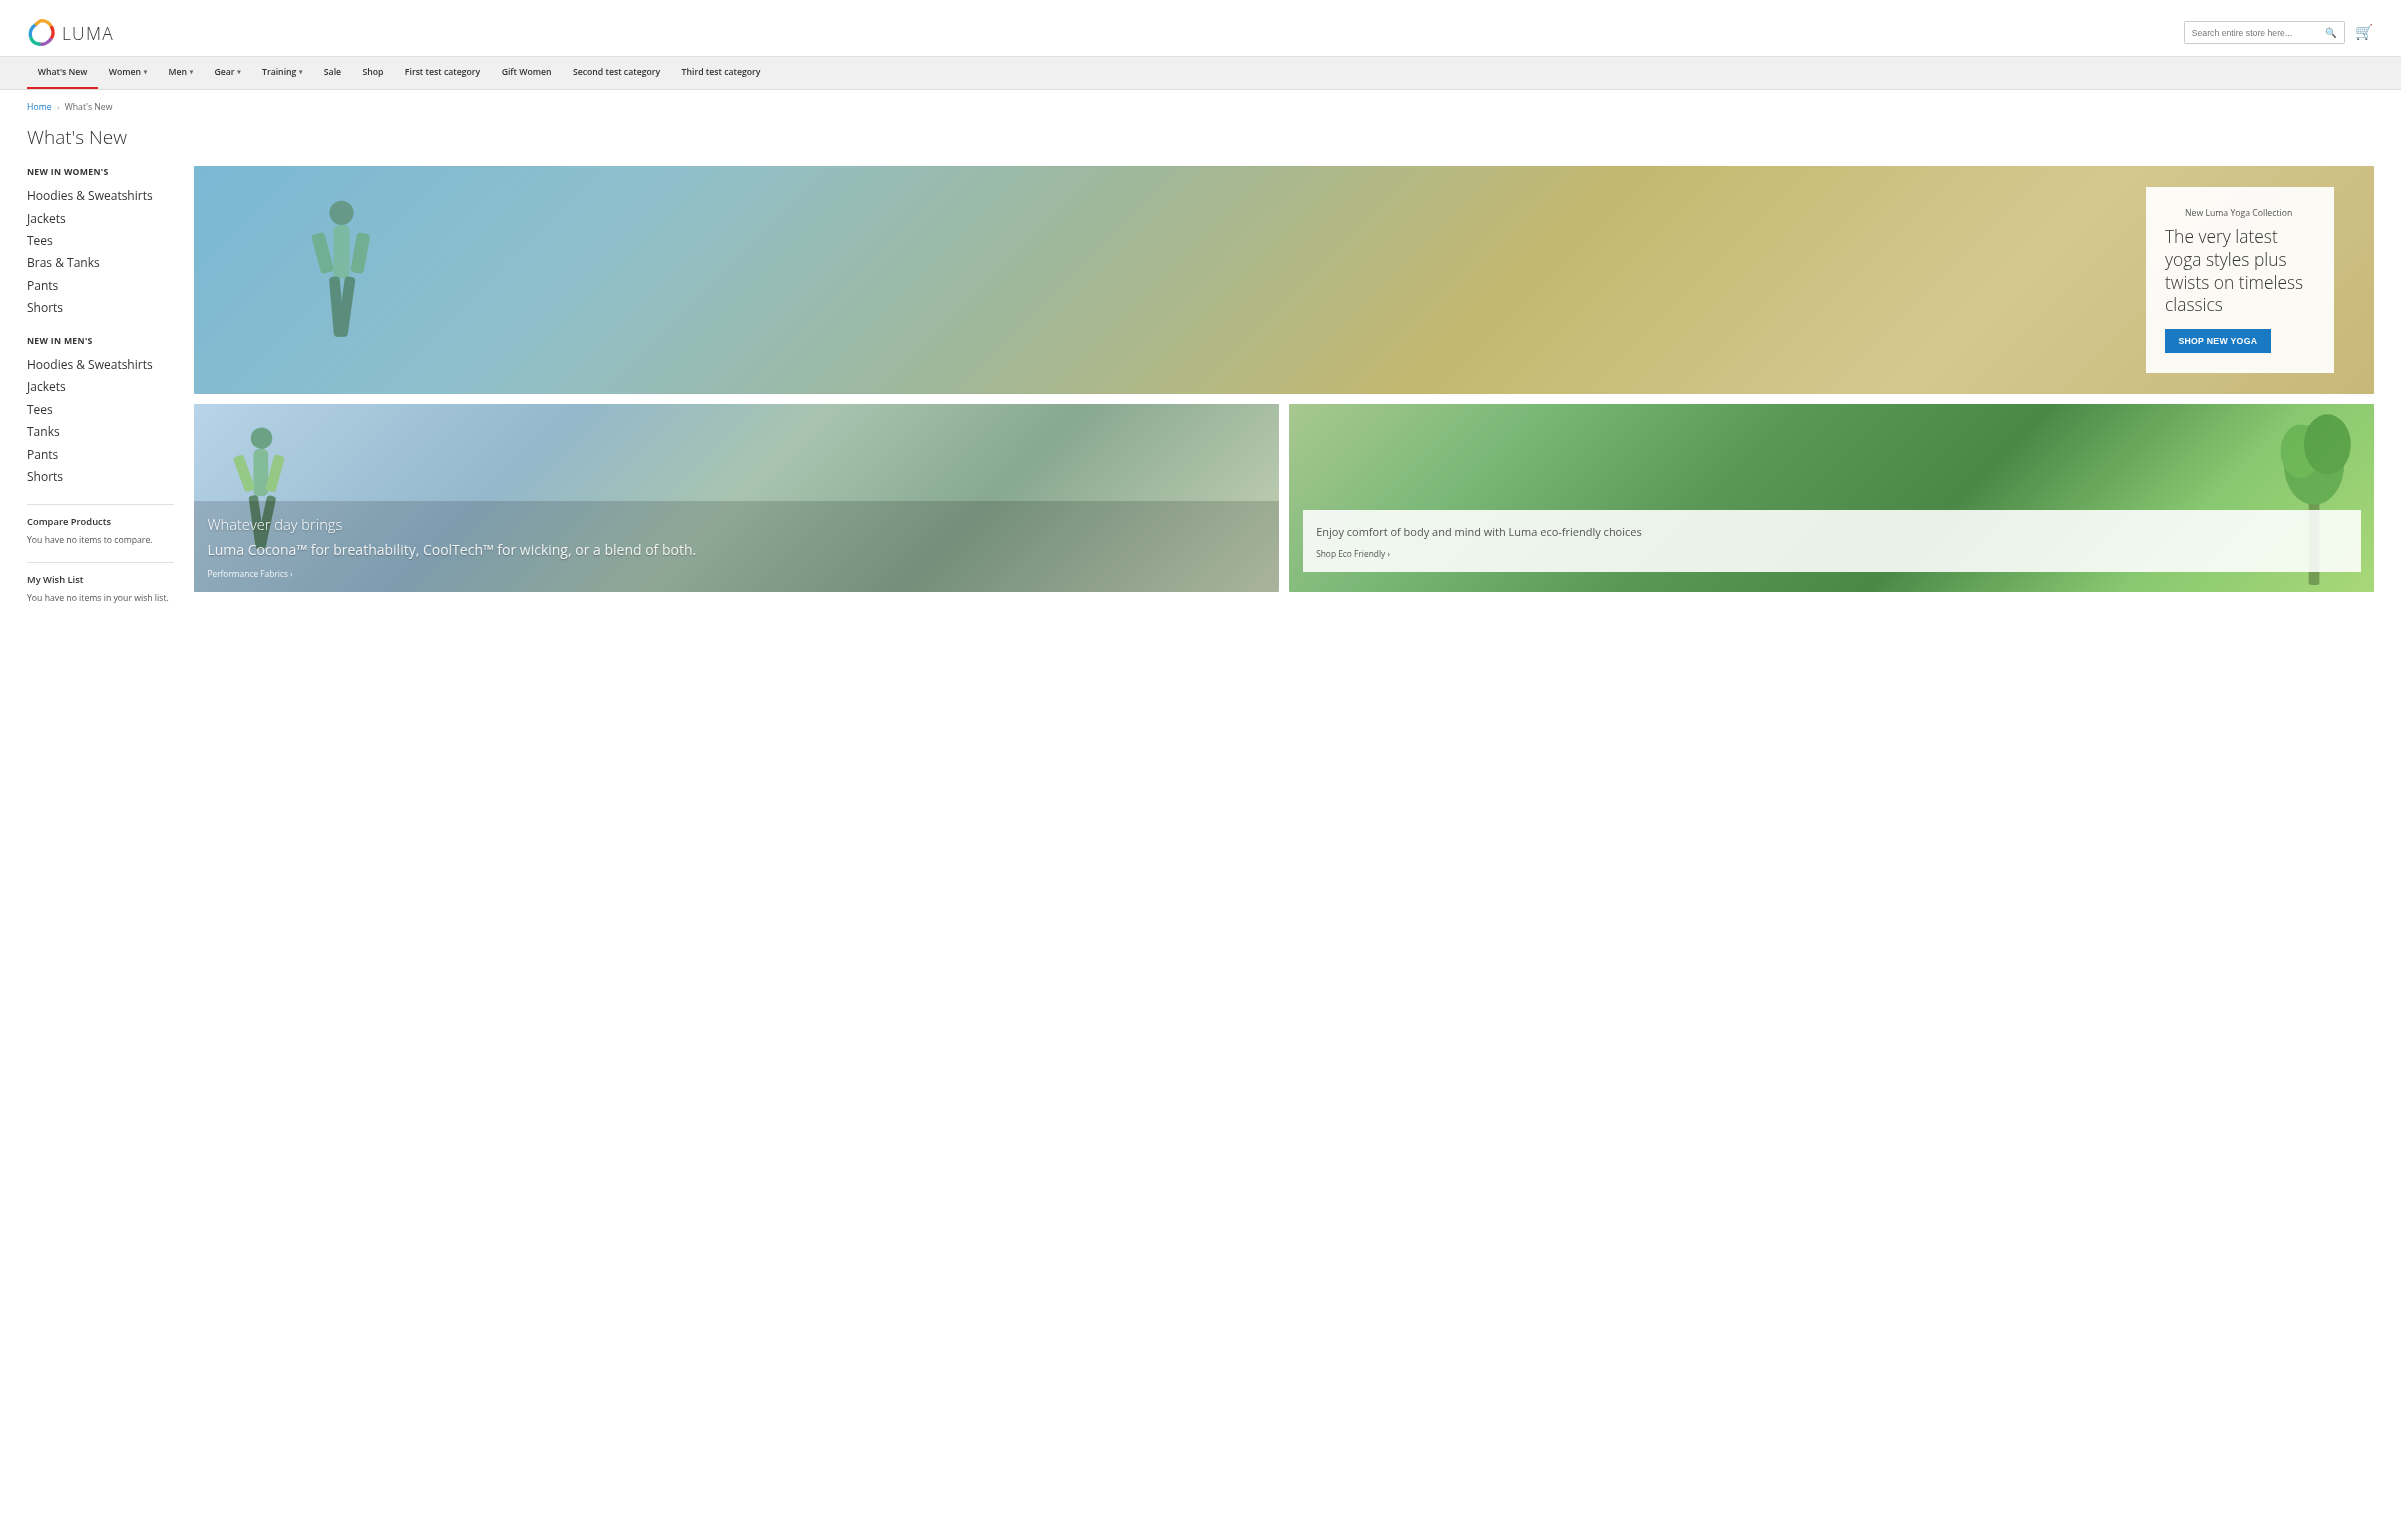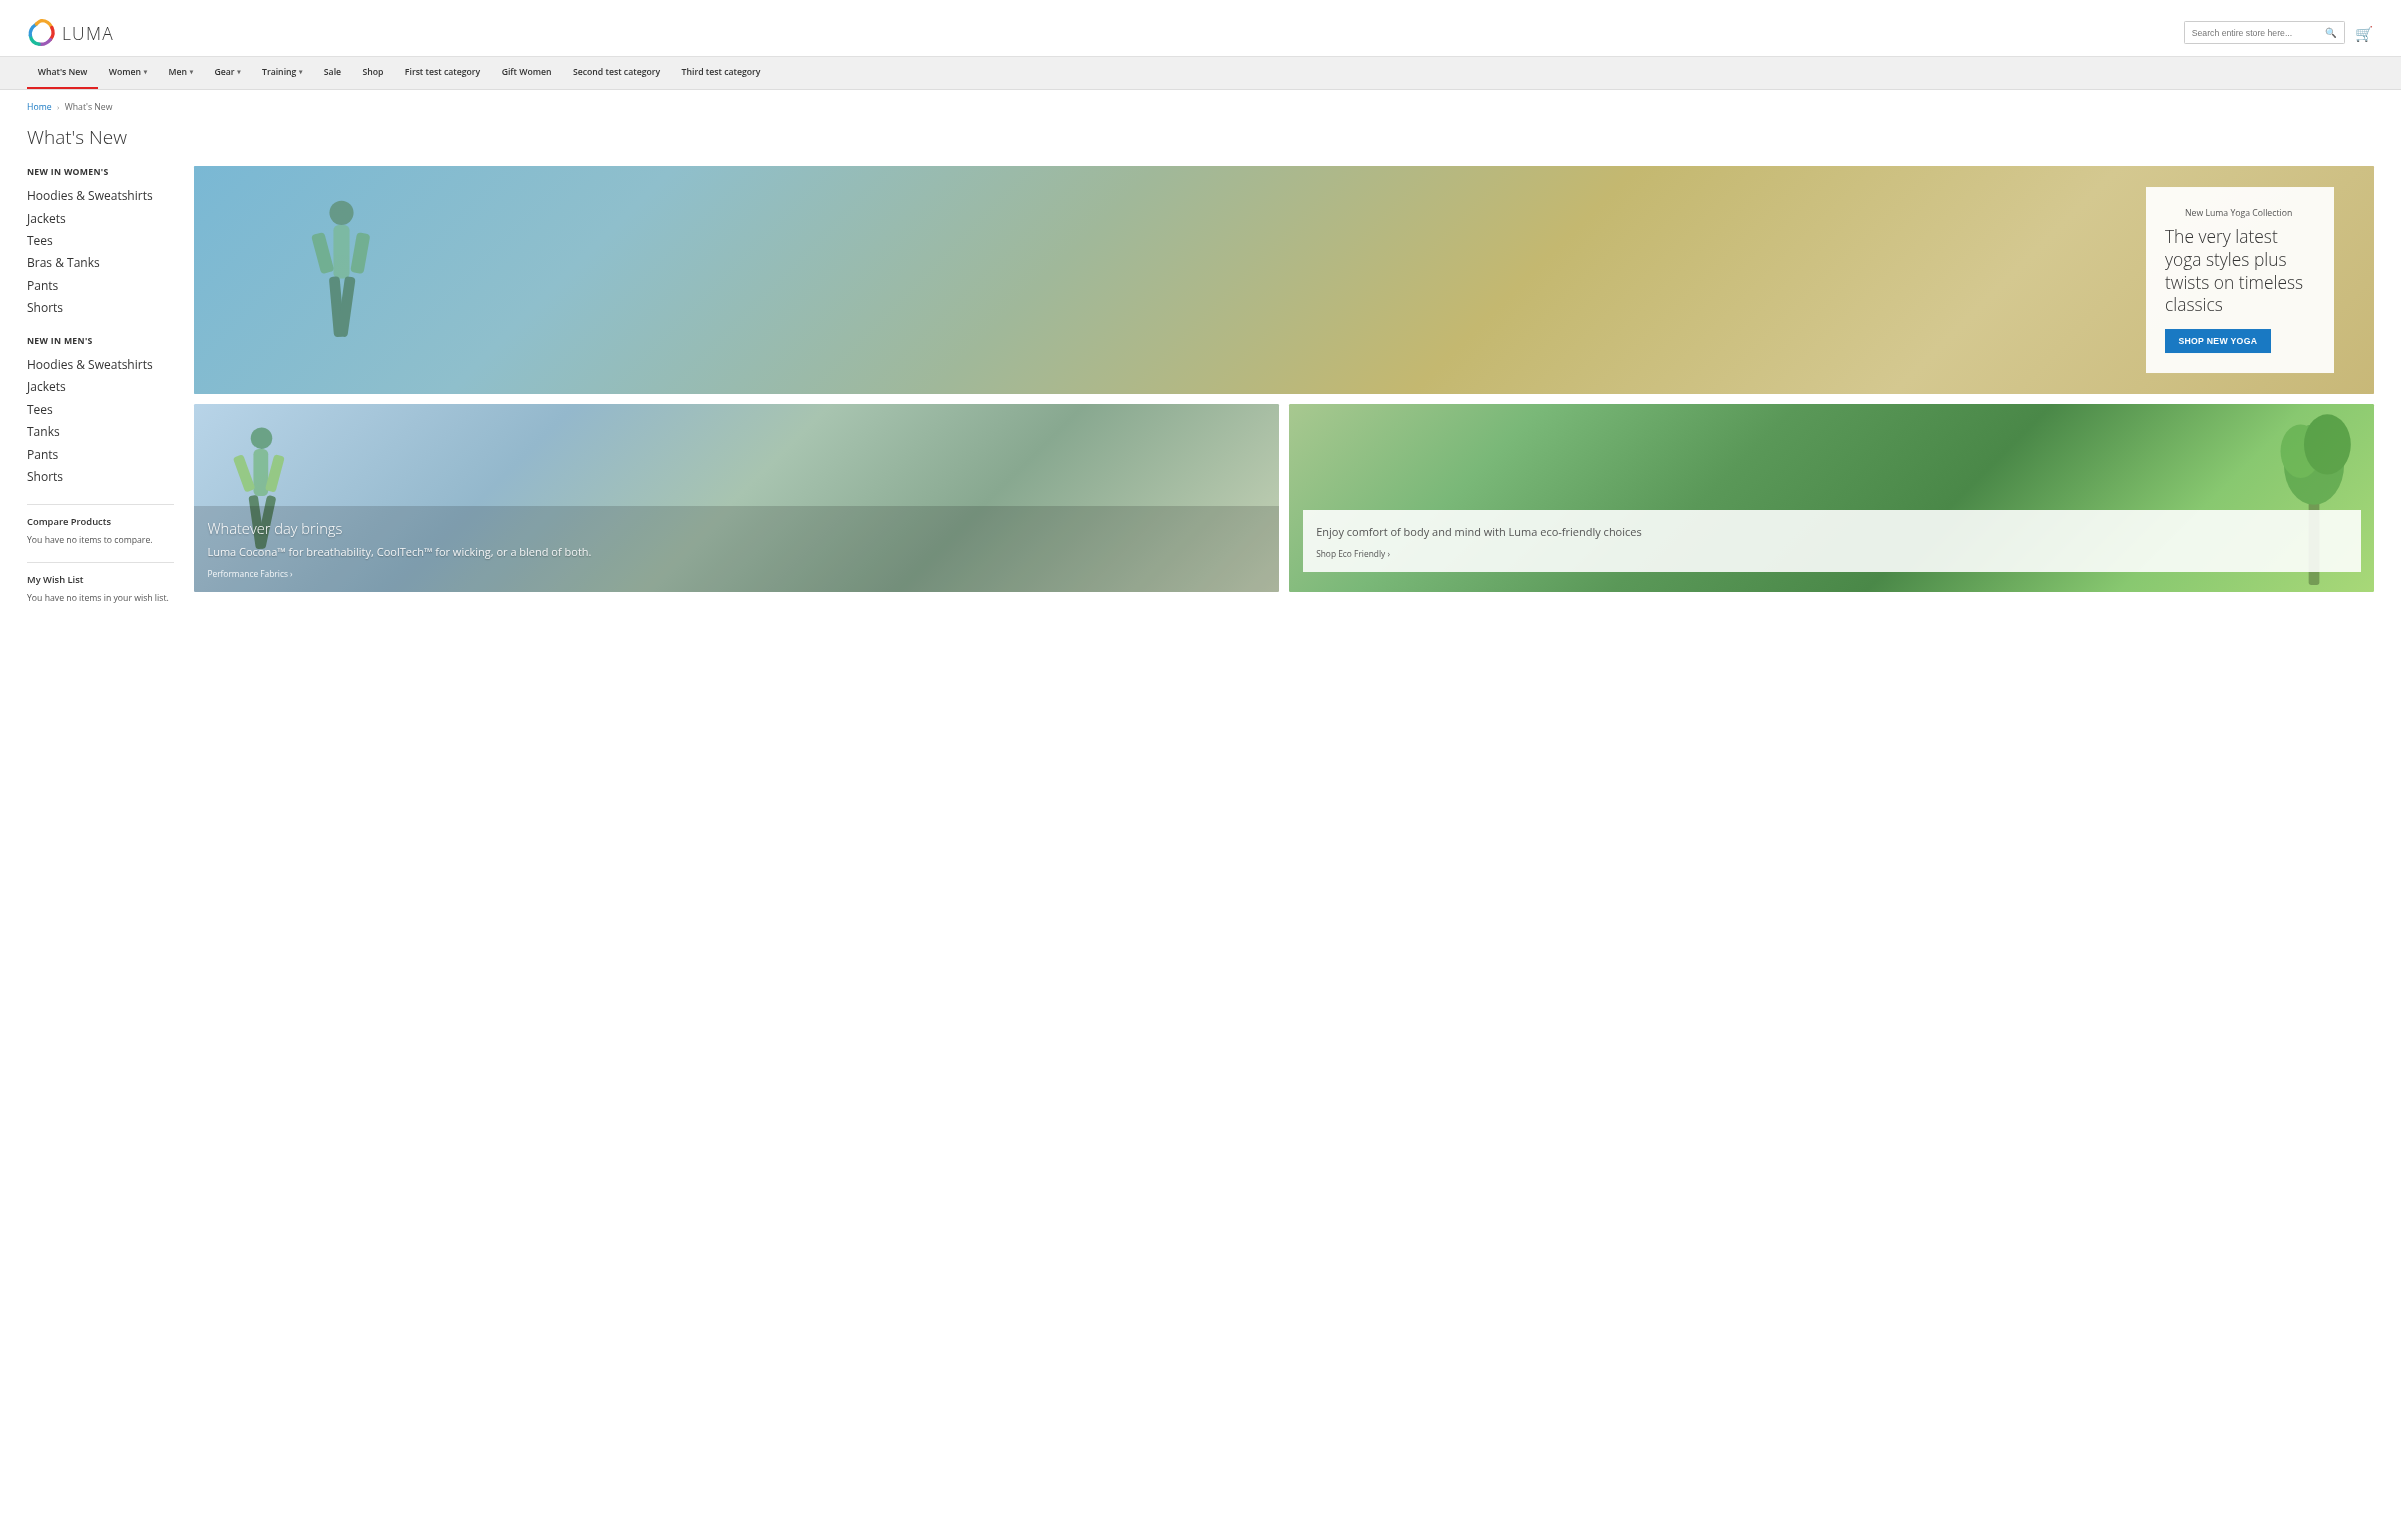--- a/index.html
+++ b/index.html
@@ -2,21 +2,21 @@
 <html style="font-size:10.7px"><head>
   <meta charset="utf-8">
   <style>
     * { box-sizing: border-box; margin: 0; padding: 0; }
     body { font-family: 'Open Sans', Arial, sans-serif; font-size: 9.4px; color: #333; background: #fff; }
 
     
     .header { display: flex; align-items: center; justify-content: space-between; padding: 8px 27px; background: #fff; border-bottom: 0.7px solid #e0e0e0; margin-top: 10px; }
     .logo-area { display: flex; align-items: center; gap: 5.4px; }
     .logo-text { font-size: 17.4px; font-weight: 300; letter-spacing: 1.3px; color: #333; text-transform: uppercase; }
-    .header-right { display: flex; align-items: center; gap: 10.7px; }
+    .header-right { display: flex; align-items: flex-start; gap: 10.7px; }
     .search-box { display: flex; align-items: center; border: 0.7px solid #ccc; border-radius: 1.3px; padding: 4px 6.7px; gap: 5.4px; width: 161px; }
     .search-box input { border: none; outline: none; font-size: 8.7px; color: #999; width: 100%; background: transparent; }
     .search-icon { color: #999; font-size: 9.4px; }
     .cart-icon { font-size: 14.7px; color: #555; cursor: pointer; }
 
     
     .nav { background: #f0f0f0; border-bottom: 0.7px solid #ddd; padding: 0 27px; display: flex; align-items: stretch; }
     .nav-item { display: flex; align-items: center; padding: 9.4px 10.7px; font-size: 8.7px; font-weight: 600; color: #333; cursor: pointer; white-space: nowrap; position: relative; border-bottom: 2px solid transparent; }
     .nav-item.active { color: #333; border-bottom: 2px solid #e02222; }
     .nav-item .chevron { font-size: 6.7px; margin-left: 2.7px; color: #666; }
@@ -56,21 +56,21 @@
 
     
     .banners-row { display: grid; grid-template-columns: 1fr 1fr; gap: 10.7px; }
     .banner-card { position: relative; height: 188px; overflow: hidden; border-radius: 1.3px; }
     .banner-bg-left { background: linear-gradient(135deg, #b8d4e8 0%, #94b8cc 30%, #a8c4b0 50%, #88a890 70%, #c8d4b8 100%); }
     .banner-bg-right { background: linear-gradient(135deg, #a8c890 0%, #7ab878 20%, #5a9858 40%, #4a8848 60%, #88c870 80%, #a8d878 100%); }
     .banner-content { position: absolute; bottom: 0; left: 0; right: 0; padding: 16px; }
     .banner-content-right { background: rgba(255,255,255,0.88); padding: 13.4px; position: absolute; bottom: 20px; left: 13.4px; right: 13.4px; }
     .banner-title { font-size: 14.7px; font-weight: 300; color: #fff; line-height: 1.3; margin-bottom: 5.4px; text-shadow: 0 0.7px 2px rgba(0,0,0,0.3); }
     .banner-title-dark { font-size: 14.7px; font-weight: 400; color: #333; line-height: 1.3; margin-bottom: 6.7px; }
-    .banner-text { font-size: 11px; color: rgba(255,255,255,0.9); margin-bottom: 8px; line-height: 1.5; text-shadow: 0 0.7px 1.3px rgba(0,0,0,0.3); }
+    .banner-text { font-size: 14px; color: rgba(255,255,255,0.9); margin-bottom: 8px; line-height: 1.5; text-shadow: 0 0.7px 1.3px rgba(0,0,0,0.3); }
     .banner-text-dark { font-size: 11px; color: #555; margin-bottom: 8px; line-height: 1.5; }
     .banner-link { font-size: 8.4px; color: #555; text-decoration: none; display: flex; align-items: center; gap: 2.7px; }
     .banner-link-light { font-size: 8.4px; color: rgba(255,255,255,0.9); text-decoration: none; display: flex; align-items: center; gap: 2.7px; }
 
     
     .luma-logo-svg { width: 29.5px; height: 29.5px; }
   </style>
 </head>
 <body>
 

